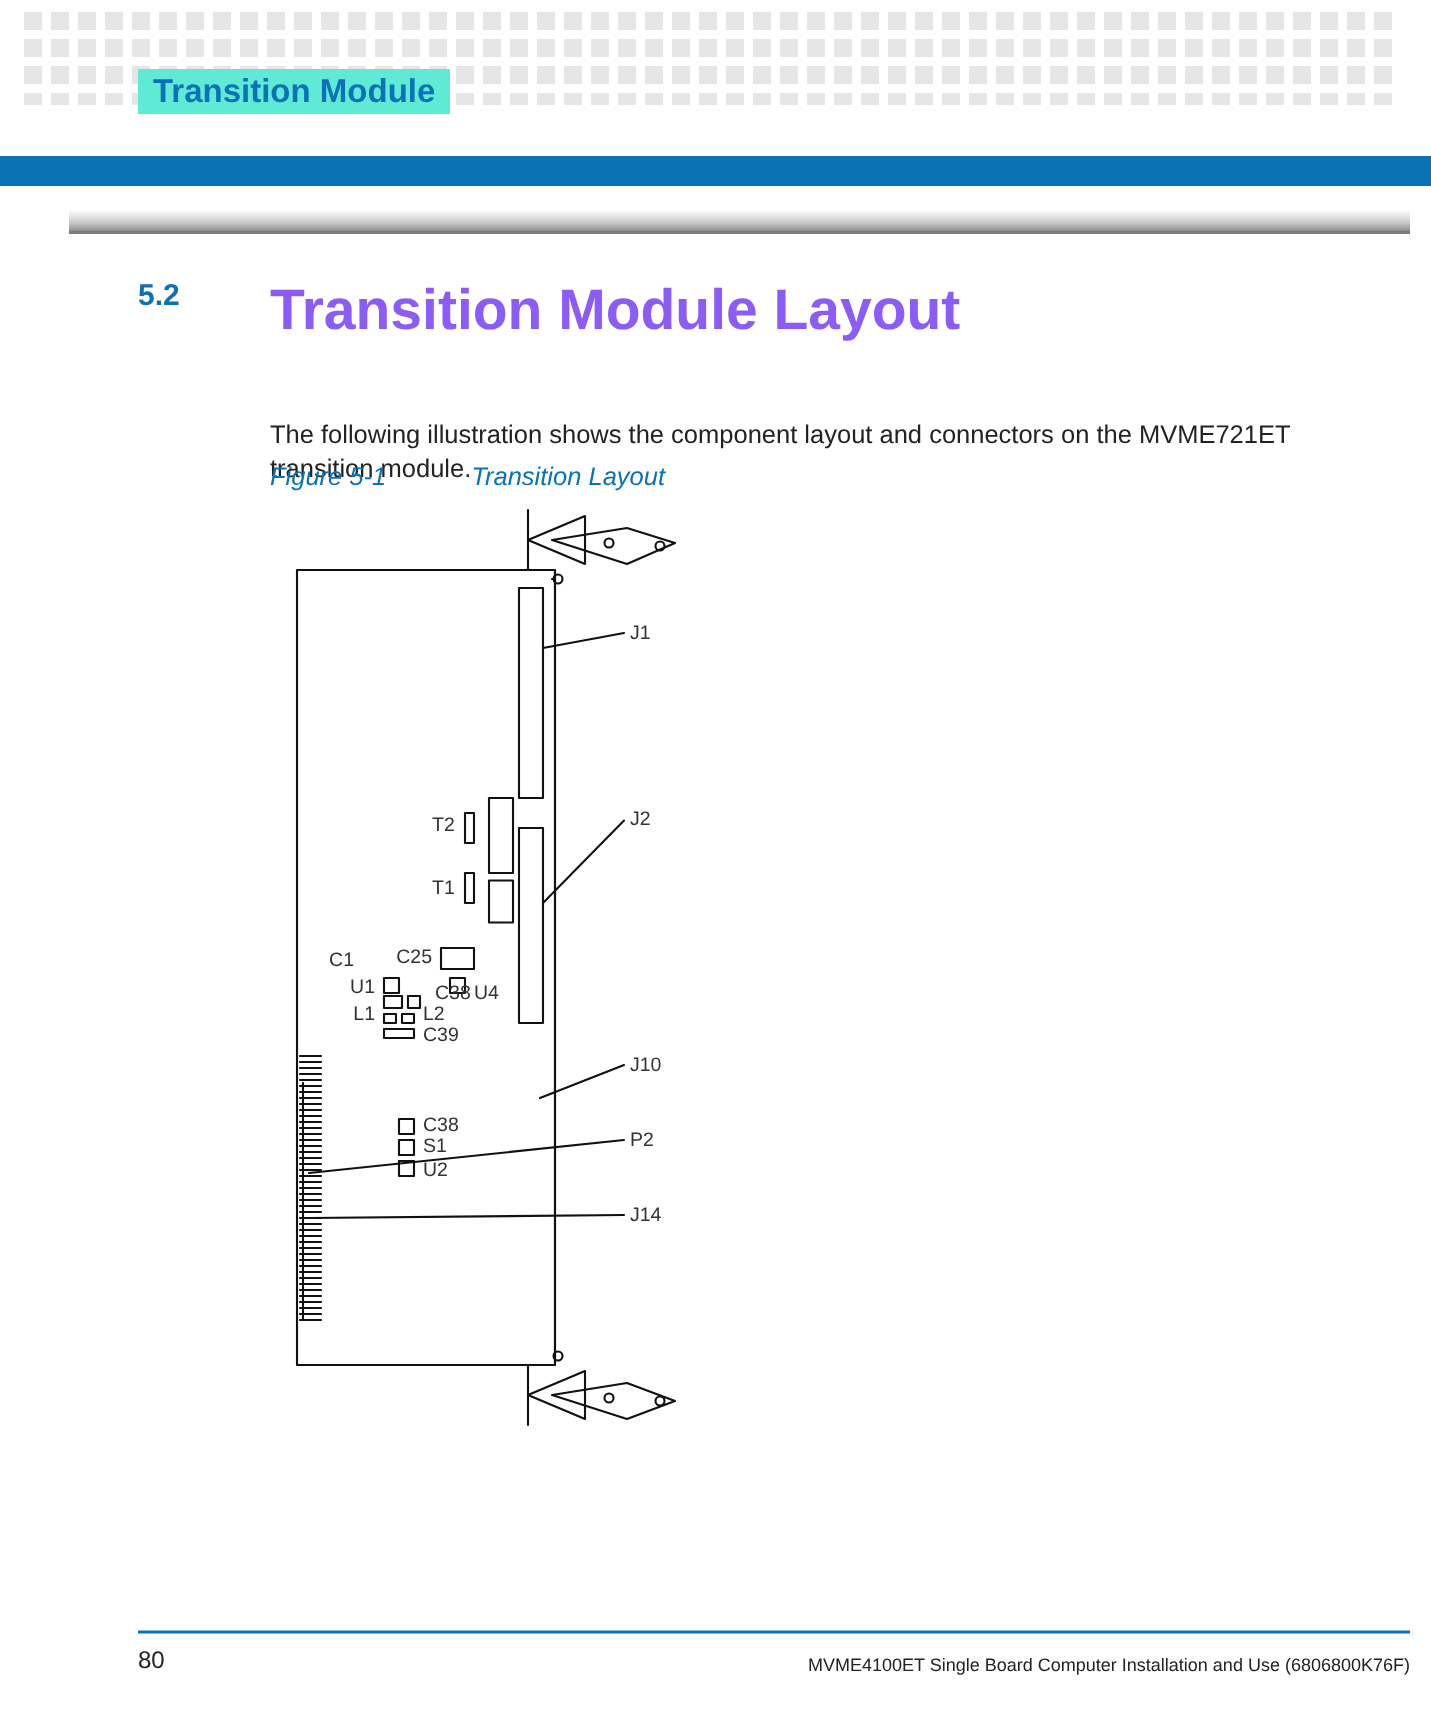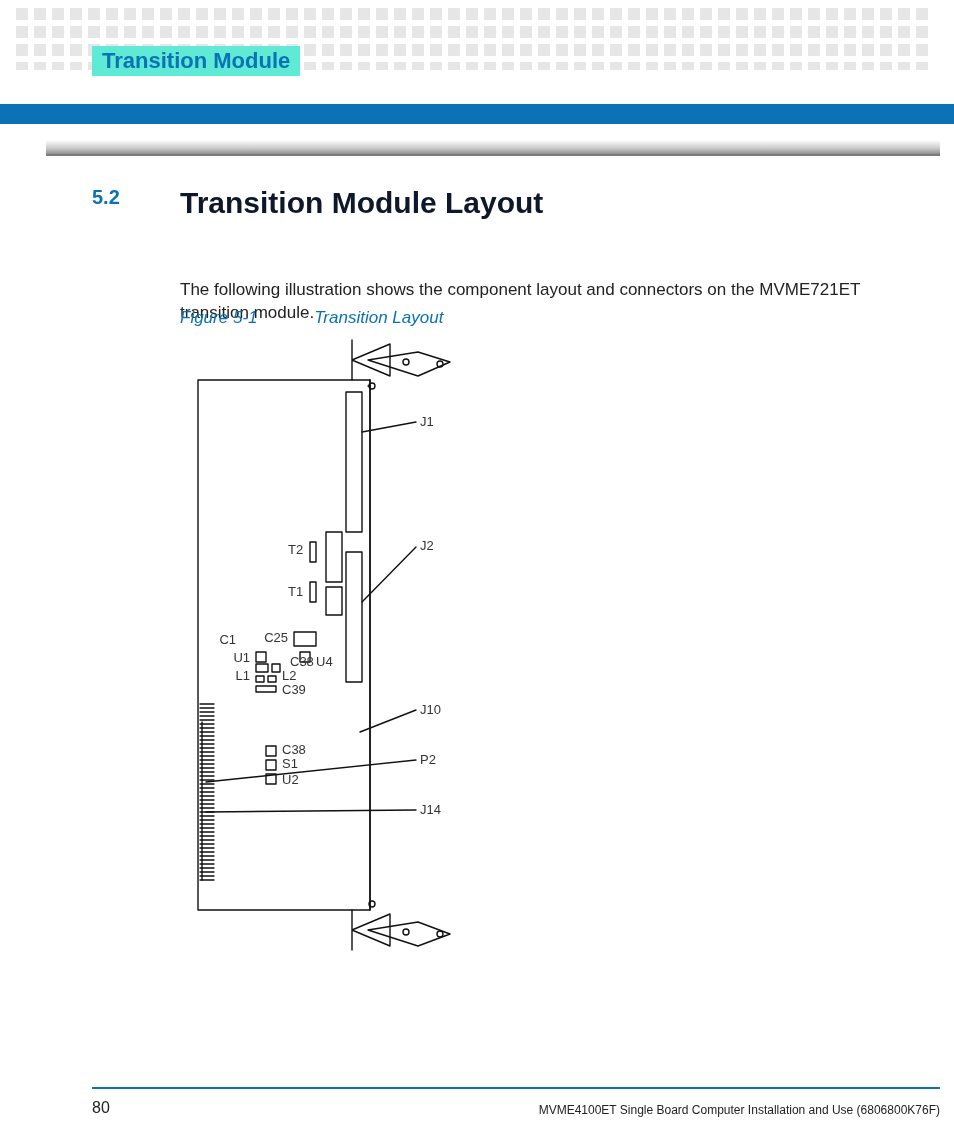--- a/index.html
+++ b/index.html
@@ -36,21 +36,21 @@
   }
 
   .section-number {
     position: absolute; left: 92px; top: 186px;
     font-family: 'Segoe UI', Helvetica, Arial, sans-serif;
     font-weight: 700; font-size: 20px; color: #0b72b5;
   }
   .section-title {
     position: absolute; left: 180px; top: 186px;
     font-family: 'Segoe UI', Helvetica, Arial, sans-serif;
-    font-weight: 700; font-size: 30px; color: #0f172a;
+    font-weight: 700; font-size: 38px; color: #8b5cf6;
   }
 
   .body-text {
     position: absolute; left: 180px; top: 234px; width: 690px;
     font-size: 17px; line-height: 1.35;
     font-family: 'Segoe UI', Helvetica, Arial, sans-serif;
     color: #222;
     margin-top: 45px;
   }
 

